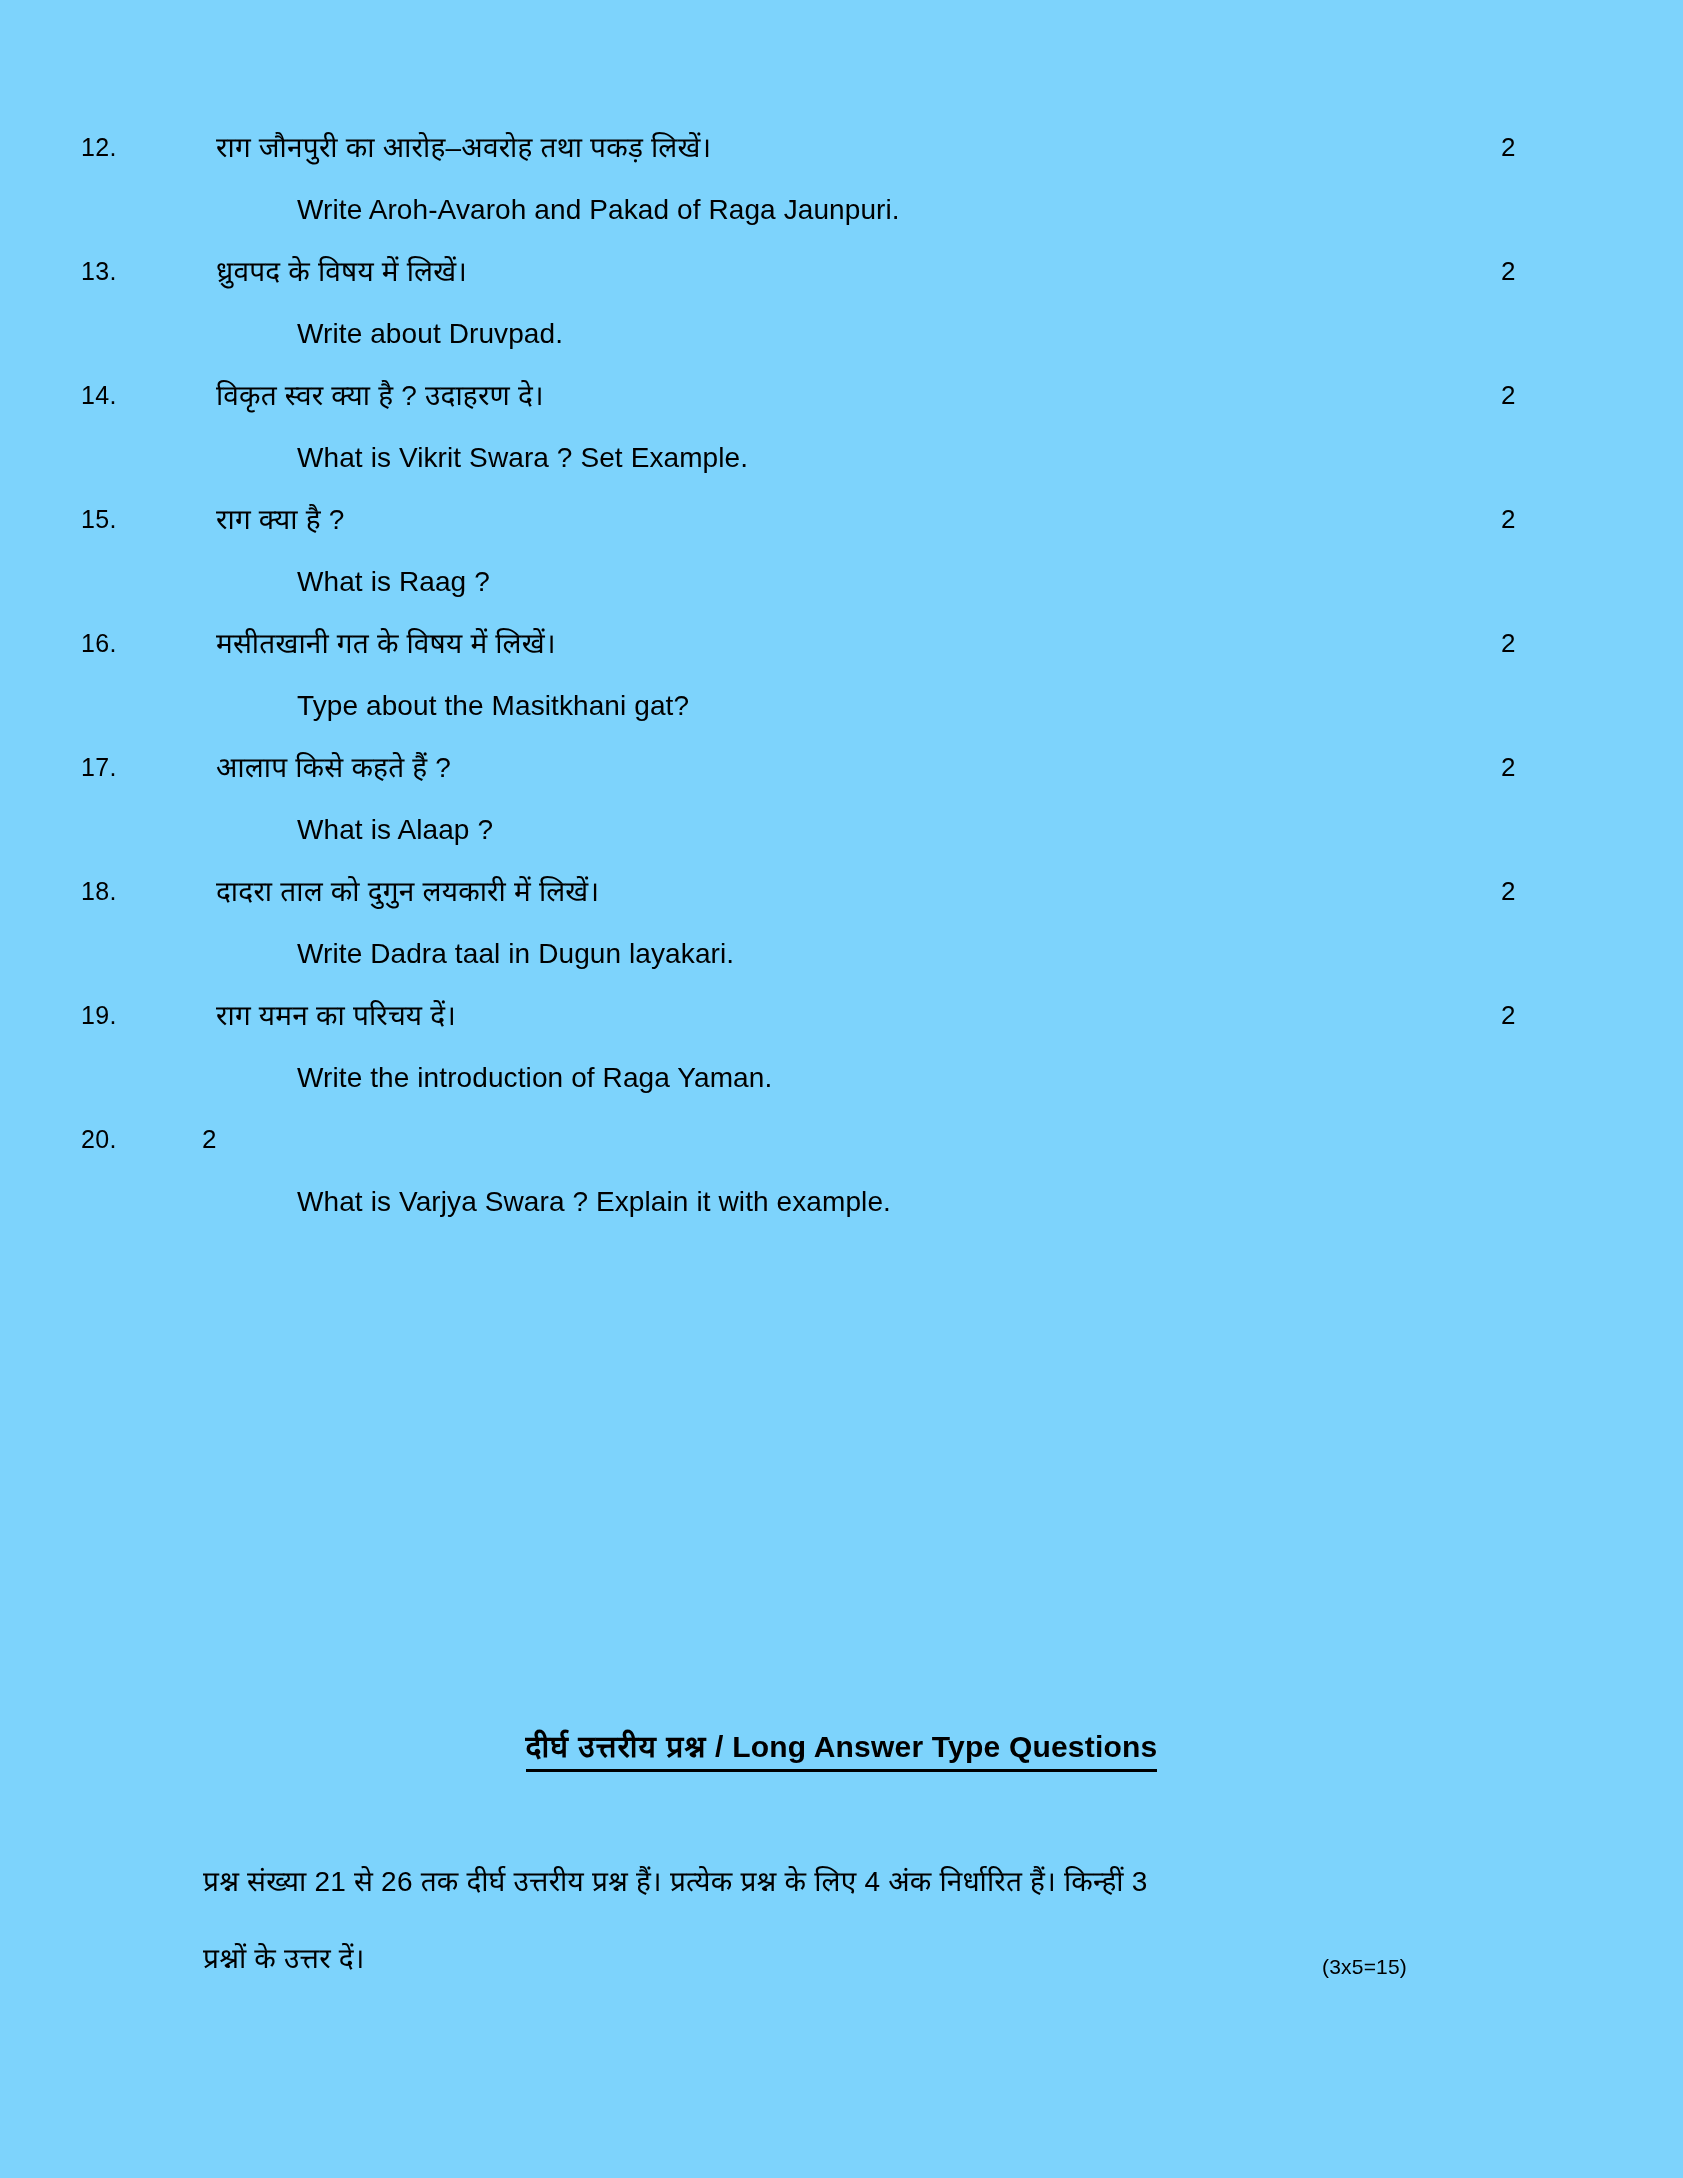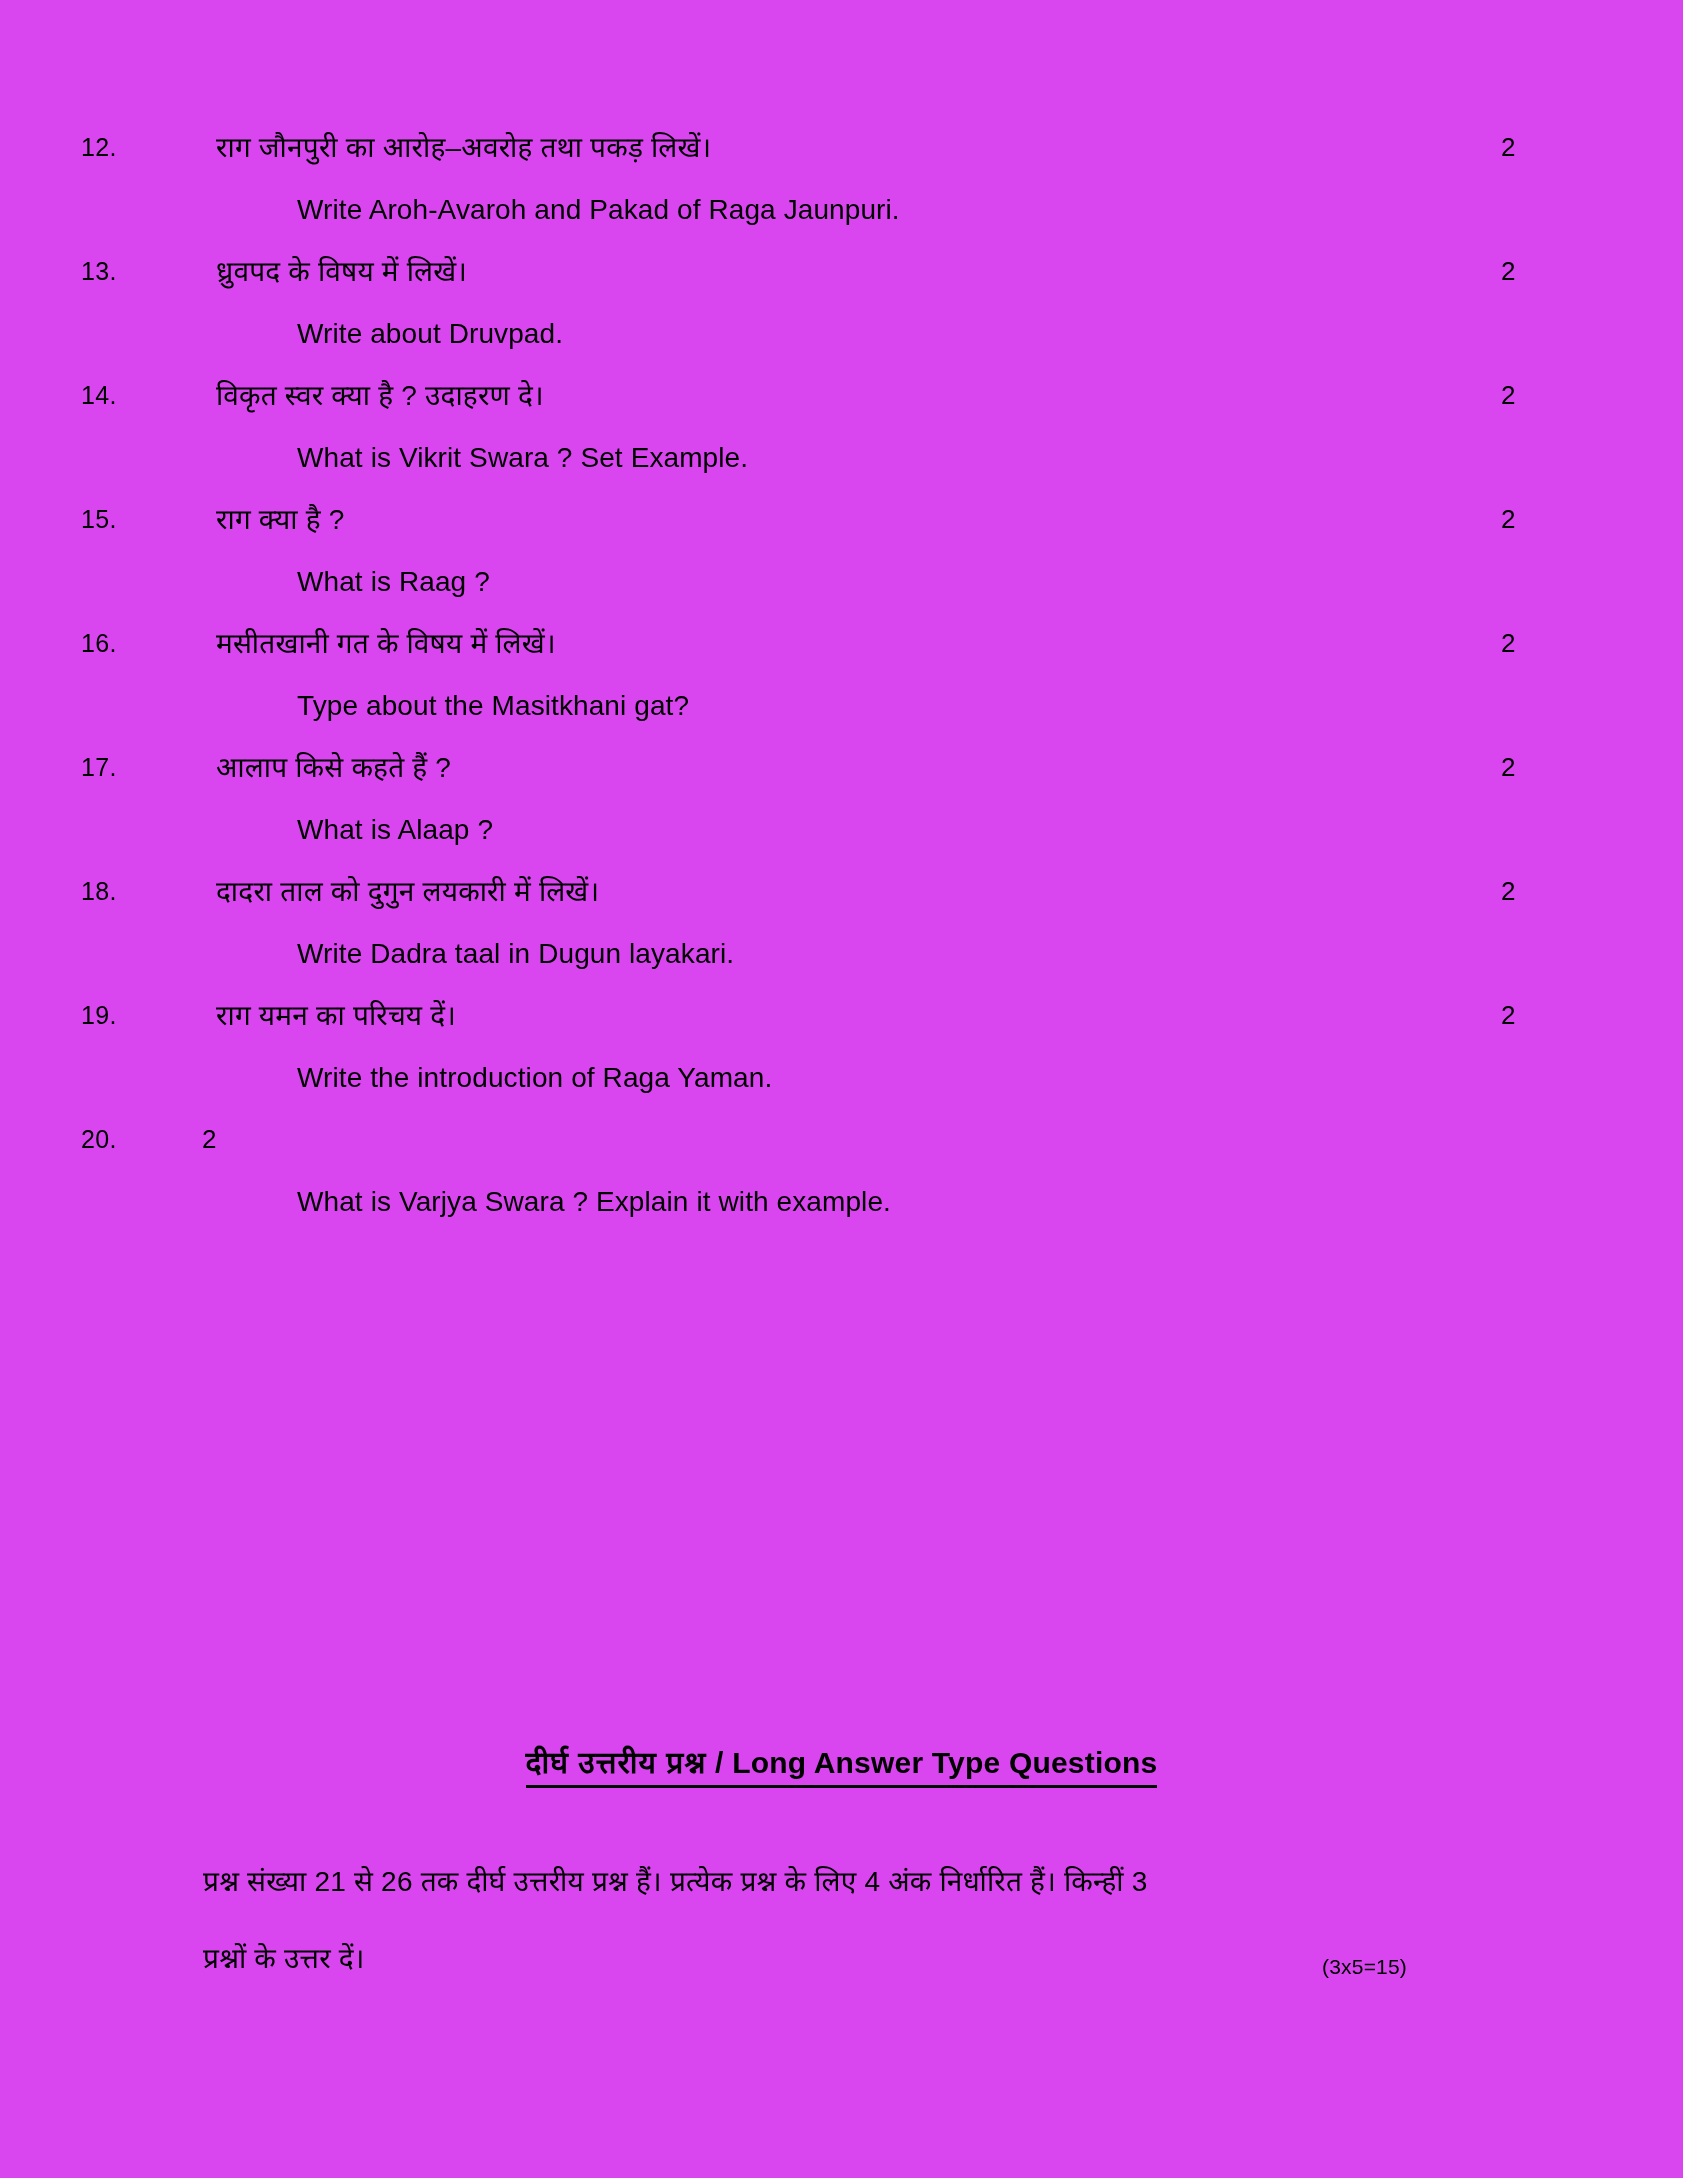--- a/index.html
+++ b/index.html
@@ -14,21 +14,21 @@
     font-family: "Liberation Sans", sans-serif;
     color: #000000;
     overflow: hidden;
   }
 
   .page {
     position: absolute;
     left: 0; top: 0;
     width: 1683px;
     height: 2178px;
-    background: #d946ef;
+    background: #7dd3fc;
   }
 
   
   .q-list {
     position: absolute;
     left: 0;
     top: 117px;
     width: 1683px;
   }
 
@@ -90,21 +90,20 @@
     width: 1683px;
     text-align: center;
     font-size: 30px;
     font-weight: bold;
     letter-spacing: 0.2px;
   }
   .section-heading .underline-wrap {
     display: inline-block;
     border-bottom: 3px solid #000;
     padding-bottom: 3px;
-    margin-top: 16px;
   }
   .section-heading .hi {
     letter-spacing: 1px;
   }
 
   
   .instructions {
     position: absolute;
     left: 203px;
     top: 1843px;

